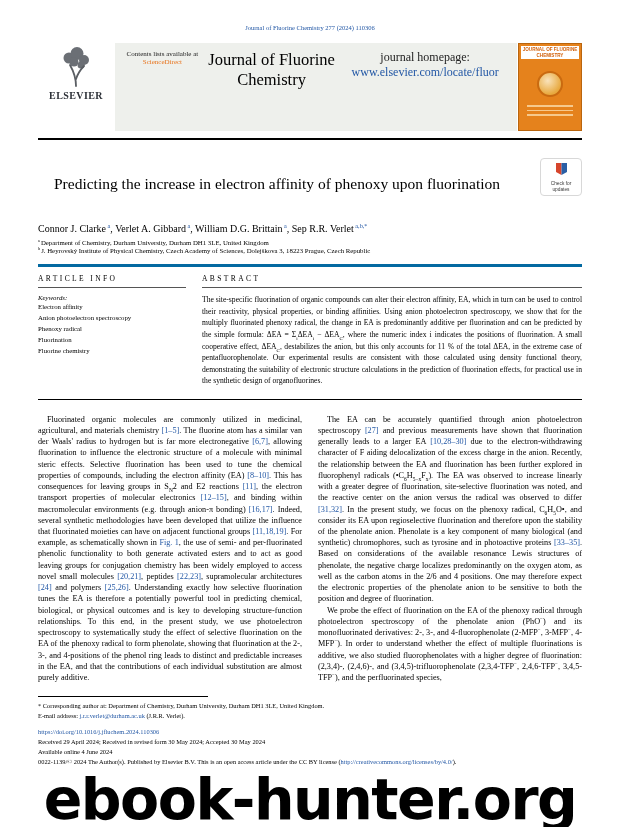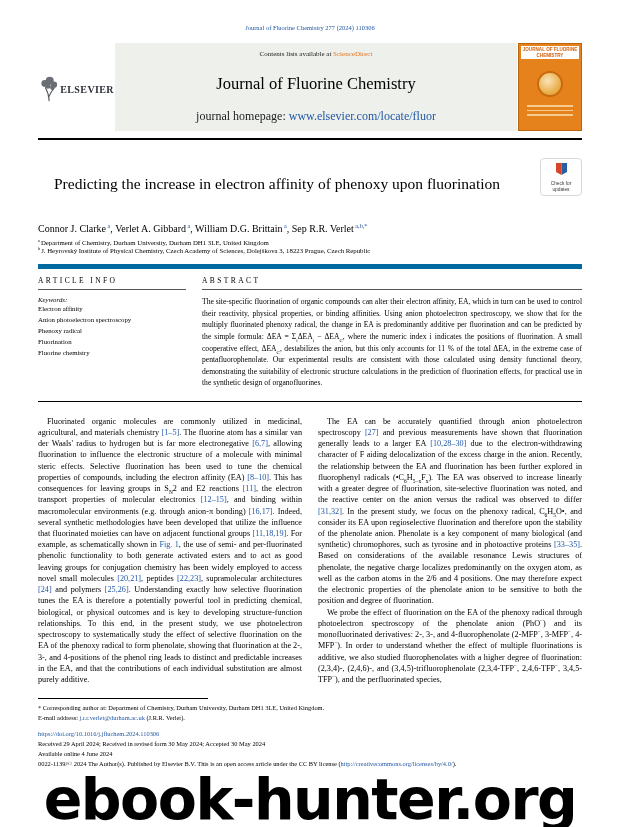--- a/index.html
+++ b/index.html
@@ -9,23 +9,23 @@
     width: 620px; height: 827px; overflow: hidden; position: relative;
     background: #ffffff; color: #000;
     font-family: "Liberation Serif", serif;
   }
   .page { padding: 24px 38px 0; height: 827px; }
 
   .journal-ref { text-align: center; font-size: 6.5px; color: var(--link, #2257a5); }
 
   
   .header-row { display: flex; margin-top: 12px; height: 88px; }
-  .logo-block { width: 76px; flex-shrink: 0; display: flex; flex-direction: row; align-items: center; padding-top: 3px; }
+  .logo-block { width: 76px; flex-shrink: 0; display: flex; flex-direction: column; align-items: center; padding-top: 3px; }
   .elsevier-text { font-family: "Liberation Serif", serif; font-weight: bold; font-size: 10px; letter-spacing: 0.4px; color: #2b2f36; margin-top: 2px; }
-  .banner { flex: 1; background: var(--header_bg, #eef0ec); margin: 0 1px; padding: 7px 8px; display: flex; flex-direction: column; justify-content: space-between; text-align: center; }
+  .banner { flex: 1; background: var(--header_bg, #eef0ec); margin: 0 1px; padding: 7px 8px; display: flex; flex-direction: row; justify-content: space-between; text-align: center; }
   .contents-line { font-size: 7px; color: #222; }
   .sd-link { color: var(--sciencedirect, #e8731c); text-decoration: none; }
   .journal-title { font-size: 16.5px; color: #000; }
   .homepage-line { font-size: 12px; color: #222; }
   .link { color: var(--link, #2257a5); text-decoration: none; }
 
   .cover { width: 64px; height: 88px; flex-shrink: 0; background: var(--cover_orange, #e5821c); border: 1px solid #b9650e; padding: 2px; }
   .cover-title { background: #fff; color: #d2600a; font-family: "Liberation Sans", sans-serif; font-weight: bold; font-size: 4.6px; line-height: 1.25; text-align: center; padding: 1px 0; }
   .cover-emblem { width: 26px; height: 26px; border-radius: 50%; background: radial-gradient(circle at 40% 35%, #f9e3bb, #e8a93f 70%); border: 2px solid #c96a10; margin: 12px auto 0; }
   .cover-lines { margin: 8px 6px 0; }
@@ -41,21 +41,21 @@
 
   .authors { margin-top: 14px; font-size: 10px; }
   .affiliations { margin-top: 5px; }
   .affiliations p { margin: 1px 0; font-size: 6.8px; }
 
   .sup { vertical-align: super; font-size: 0.62em; line-height: 0; }
   .sub { vertical-align: sub; font-size: 0.66em; line-height: 0; }
   .i { }
 
   
-  .info-section { display: flex; gap: 16px; margin-top: 10px; border-top: 5px solid #0369a1; border-bottom: 1px solid #000; padding: 5px 0 12px; }
+  .info-section { display: flex; gap: 16px; margin-top: 10px; border-top: 3px solid #0369a1; border-bottom: 1px solid #000; padding: 5px 0 12px; }
   .info-col { width: 148px; flex-shrink: 0; }
   .abs-col { flex: 1; }
   .col-heading { font-size: 7.5px; letter-spacing: 2.4px; padding: 2px 0 4px; border-bottom: 1px solid #555; margin-bottom: 6px; }
   .kw-label { font-style: italic; font-size: 6.8px; margin-bottom: 1px; }
   .kw { font-size: 6.8px; line-height: 1.6; }
   .abs-text p { margin: 0; font-size: 7.6px; line-height: 1.52; text-align: justify; }
 
   
   .body-cols { display: flex; gap: 16px; margin-top: 14px; }
   .body-col { flex: 1; min-width: 0; }

